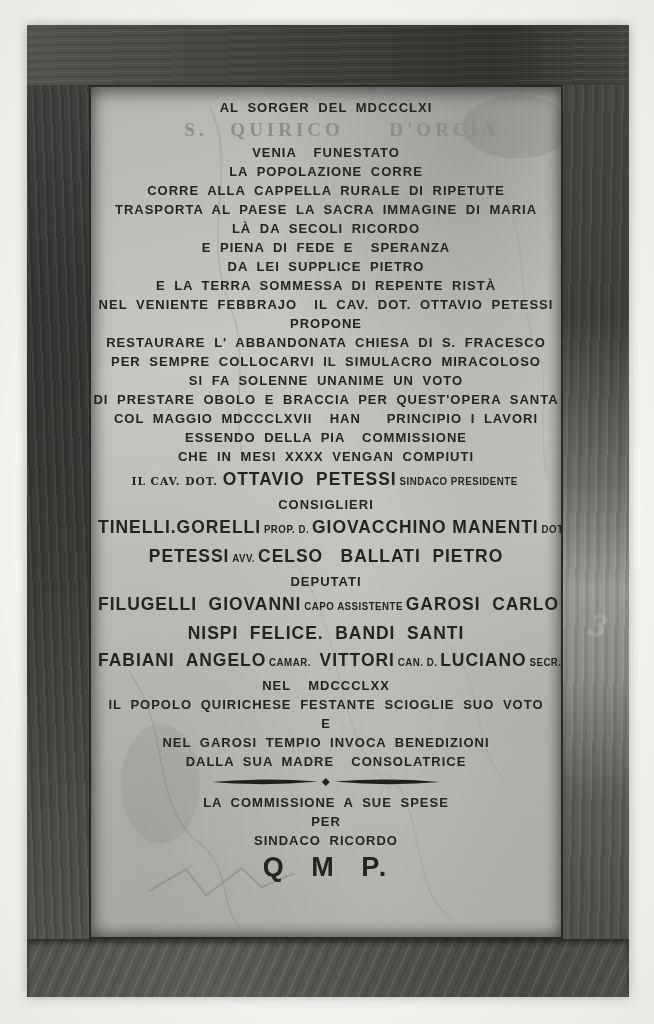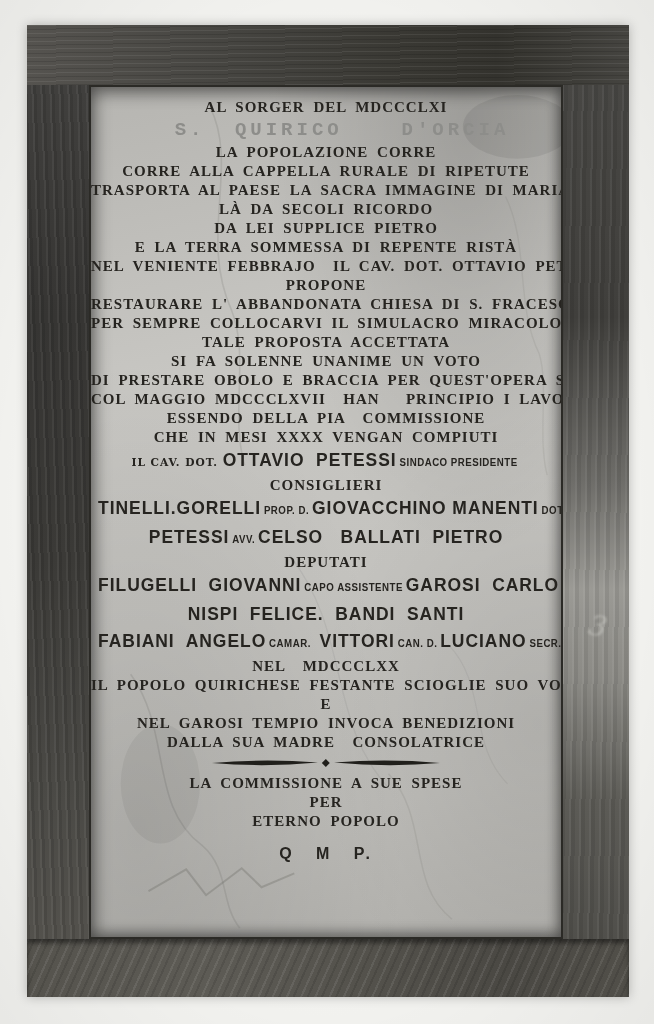--- a/index.html
+++ b/index.html
@@ -71,43 +71,43 @@
   }
 
   .veins { position:absolute; left:0; top:0; width:100%; height:100%; }
 
   .plaque-text {
     position:absolute; inset:0; padding-top:11px;
     text-align:center; color:#262420;
   }
   .line { white-space:pre; }
   .line.serif {
-    font-family:Liberation Serif, serif; font-weight:bold;
-    font-size:15px; line-height:19px; letter-spacing:1px; word-spacing:4px;
+    font-family:Liberation Sans, sans-serif; font-weight:bold;
+    font-size:13px; line-height:19px; letter-spacing:1px; word-spacing:4px;
   }
   .line.stamp {
-    font-family:Liberation Mono, monospace; font-weight:bold;
+    font-family:Liberation Serif, serif; font-weight:bold;
     font-size:19px; line-height:26px; letter-spacing:4px; word-spacing:14px;
     color:#8d8d8a; filter:blur(0.4px);margin-left:32px;
   }
   .line.name {
     font-family:"Liberation Sans", sans-serif; font-weight:bold;
     font-size:18px; line-height:27px; letter-spacing:1px;
     transform:scaleX(0.97); transform-origin:center;
   }
   .line.name .sm {
     font-size:10px; letter-spacing:0.5px; margin:0 3px;
   }
   .line.name .smserif {
     font-family:"DejaVu Serif", serif; font-size:11px; letter-spacing:1px;
   }
   .line.qmp {
     font-family:"Liberation Sans", sans-serif; font-weight:bold;
-    font-size:16px; line-height:30px; letter-spacing:3px; word-spacing:14px;
-    margin-top:8px;
+    font-size:27px; line-height:30px; letter-spacing:3px; word-spacing:14px;
+    margin-top:2px;
   }
   .divider { height:22px; display:flex; align-items:center; justify-content:center; }
 </style>
 </head>
 <body>
 
 <div class="photo">
   <div class="frame">
     <div class="frame-bar frame-left"></div>
     <div class="frame-bar frame-right">
@@ -124,31 +124,32 @@
         <path d="M300 690 C 342 736, 318 800, 364 836" fill="none" stroke="#6f6e6a" stroke-width="1.5" opacity="0.16"></path>
         <path d="M418 110 C 442 158, 428 220, 452 268 C 462 300, 450 350, 460 390" fill="none" stroke="#6f6e6a" stroke-width="1.4" opacity="0.14"></path>
         <path d="M200 470 C 262 548, 238 640, 302 706" fill="none" stroke="#6f6e6a" stroke-width="1.3" opacity="0.13"></path>
         <path d="M360 560 C 400 600, 380 660, 420 700" fill="none" stroke="#6f6e6a" stroke-width="1.2" opacity="0.12"></path>
         <ellipse cx="430" cy="40" rx="55" ry="32" fill="#000000" opacity="0.07"></ellipse>
         <ellipse cx="70" cy="700" rx="40" ry="60" fill="#000000" opacity="0.05"></ellipse>
       </svg>
       <div class="plaque-text">
           <div class="line serif"><span>AL SORGER DEL MDCCCLXI</span></div>
           <div class="line stamp"><span>S. QUIRICO  D'ORCIA</span></div>
+          <div class="line serif"><span>VENIA  FUNESTATO</span></div>
           <div class="line serif"><span>LA POPOLAZIONE CORRE</span></div>
           <div class="line serif"><span>CORRE ALLA CAPPELLA RURALE DI RIPETUTE</span></div>
           <div class="line serif"><span>TRASPORTA AL PAESE LA SACRA IMMAGINE DI MARIA</span></div>
           <div class="line serif"><span>LÀ DA SECOLI RICORDO</span></div>
+          <div class="line serif"><span>E PIENA DI FEDE E  SPERANZA</span></div>
           <div class="line serif"><span>DA LEI SUPPLICE PIETRO</span></div>
           <div class="line serif"><span>E LA TERRA SOMMESSA DI REPENTE RISTÀ</span></div>
           <div class="line serif"><span>NEL VENIENTE FEBBRAJO  IL CAV. DOT. OTTAVIO PETESSI</span></div>
           <div class="line serif"><span>PROPONE</span></div>
           <div class="line serif"><span>RESTAURARE L' ABBANDONATA CHIESA DI S. FRACESCO</span></div>
           <div class="line serif"><span>PER SEMPRE COLLOCARVI IL SIMULACRO MIRACOLOSO</span></div>
-          <div class="line serif"><span>TALE PROPOSTA ACCETTATA</span></div>
           <div class="line serif"><span>SI FA SOLENNE UNANIME UN VOTO</span></div>
           <div class="line serif"><span>DI PRESTARE OBOLO E BRACCIA PER QUEST'OPERA SANTA</span></div>
           <div class="line serif"><span>COL MAGGIO MDCCCLXVII  HAN   PRINCIPIO I LAVORI</span></div>
           <div class="line serif"><span>ESSENDO DELLA PIA  COMMISSIONE</span></div>
           <div class="line serif"><span>CHE IN MESI XXXX VENGAN COMPIUTI</span></div>
           <div class="line name"><span class="smserif">IL CAV. DOT. </span><span>OTTAVIO  PETESSI</span><span class="sm">SINDACO PRESIDENTE</span></div>
           <div class="line serif"><span>CONSIGLIERI</span></div>
           <div class="line name"><span>TINELLI.GORELLI</span><span class="sm">PROP. D.</span><span>GIOVACCHINO MANENTI</span><span class="sm">DOT.</span></div>
           <div class="line name"><span>PETESSI</span><span class="sm">AVV.</span><span>CELSO   BALLATI  PIETRO</span></div>
           <div class="line serif"><span>DEPUTATI</span></div>
@@ -162,18 +163,18 @@
           <div class="line serif"><span>DALLA SUA MADRE  CONSOLATRICE</span></div>
   <div class="divider">
     <svg width="240" height="14" viewBox="0 0 240 14">
       <path d="M6 7 Q 58 2.5 112 6.5 Q 58 11.5 6 7 Z" fill="#201f1b"></path>
       <rect x="117" y="4.2" width="5.6" height="5.6" transform="rotate(45 119.8 7)" fill="#201f1b"></rect>
       <path d="M128 6.5 Q 182 2.5 234 7 Q 182 11.5 128 6.5 Z" fill="#201f1b"></path>
     </svg>
   </div>
 <div class="line serif"><span>LA COMMISSIONE A SUE SPESE</span></div>
           <div class="line serif"><span>PER</span></div>
-          <div class="line serif"><span>ETERNO POPOLO</span></div>
+          <div class="line serif"><span>SINDACO RICORDO</span></div>
           <div class="line qmp"><span>Q M P.</span></div>
         </div>
     </div>
   </div>
 </div>
 
 </body></html>

